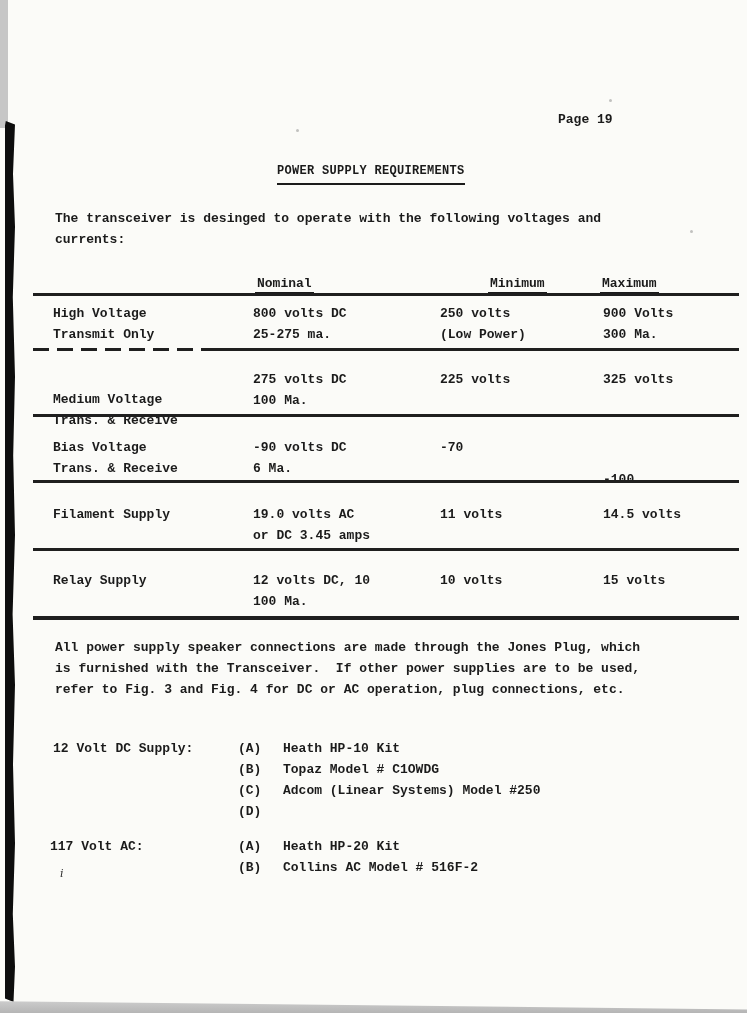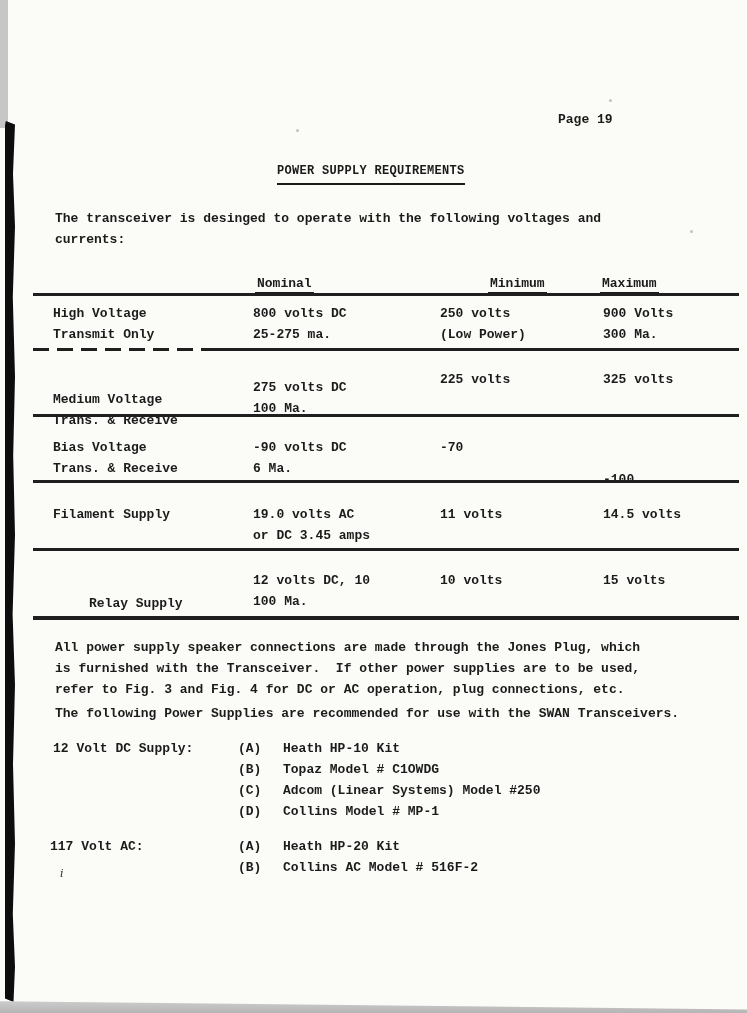--- a/index.html
+++ b/index.html
@@ -76,70 +76,68 @@
   <div class="abs pre c2" style="top:303px;">800 volts DC
 25-275 ma.</div>
   <div class="abs pre c3" style="top:303px;">250 volts
 (Low Power)</div>
   <div class="abs pre c4" style="top:303px;">900 Volts
 300 Ma.</div>
   <div class="abs tline tline-dashed" style="top:348px;"></div>
 
   <div class="abs pre c1" style="top:369px;margin-top:20px;">Medium Voltage
 Trans. &amp; Receive</div>
-  <div class="abs pre c2" style="top:369px;margin-top:8px;">275 volts DC
+  <div class="abs pre c2" style="top:369px;">275 volts DC
 100 Ma.</div>
   <div class="abs pre c3" style="top:369px;">225 volts</div>
   <div class="abs pre c4" style="top:369px;">325 volts</div>
   <div class="abs tline" style="top:414px;"></div>
 
   <div class="abs pre c1" style="top:437px;">Bias Voltage
 Trans. &amp; Receive</div>
   <div class="abs pre c2" style="top:437px;">-90 volts DC
 6 Ma.</div>
   <div class="abs pre c3" style="top:437px;">-70</div>
   <div class="abs pre c4" style="top:437px;margin-top:32px;">-100</div>
   <div class="abs tline" style="top:480px;"></div>
 
   <div class="abs pre c1" style="top:504px;">Filament Supply</div>
   <div class="abs pre c2" style="top:504px;">19.0 volts AC
 or DC 3.45 amps</div>
   <div class="abs pre c3" style="top:504px;">11 volts</div>
   <div class="abs pre c4" style="top:504px;">14.5 volts</div>
   <div class="abs tline" style="top:548px;"></div>
 
-  <div class="abs pre c1" style="top:593px;margin-left:36px;">Relay Supply</div>
+  <div class="abs pre c1" style="top:570px;">Relay Supply</div>
   <div class="abs pre c2" style="top:570px;">12 volts DC, 10
 100 Ma.</div>
   <div class="abs pre c3" style="top:570px;">10 volts</div>
   <div class="abs pre c4" style="top:570px;">15 volts</div>
   <div class="abs tline tline-bottom" style="top:616px;"></div>
 
   <div class="abs pre" style="left:55px; top:637px;">All power supply speaker connections are made through the Jones Plug, which
 is furnished with the Transceiver.  If other power supplies are to be used,
 refer to Fig. 3 and Fig. 4 for DC or AC operation, plug connections, etc.</div>
-  <div class="abs pre" style="left:55px; top:703px;">The following Power Supplies are recommended for use with the SWAN Transceivers.</div>
 
   <div class="abs list-heading" style="left:53px; top:738px;">12 Volt DC Supply:</div>
   <div class="abs supply-list" style="left:238px; top:738px;">
     <div class="item">
       <span class="key">(A)</span>
       <span>Heath HP-10 Kit</span>
     </div>
     <div class="item">
       <span class="key">(B)</span>
       <span>Topaz Model # C1OWDG</span>
     </div>
     <div class="item">
       <span class="key">(C)</span>
       <span>Adcom (Linear Systems) Model #250</span>
     </div>
     <div class="item">
       <span class="key">(D)</span>
-      <span>Collins Model # MP-1</span>
     </div>
   </div>
 
   <div class="abs list-heading" style="left:50px; top:836px;">117 Volt AC:</div>
   <div class="abs supply-list" style="left:238px; top:836px;">
     <div class="item">
       <span class="key">(A)</span>
       <span>Heath HP-20 Kit</span>
     </div>
     <div class="item">

